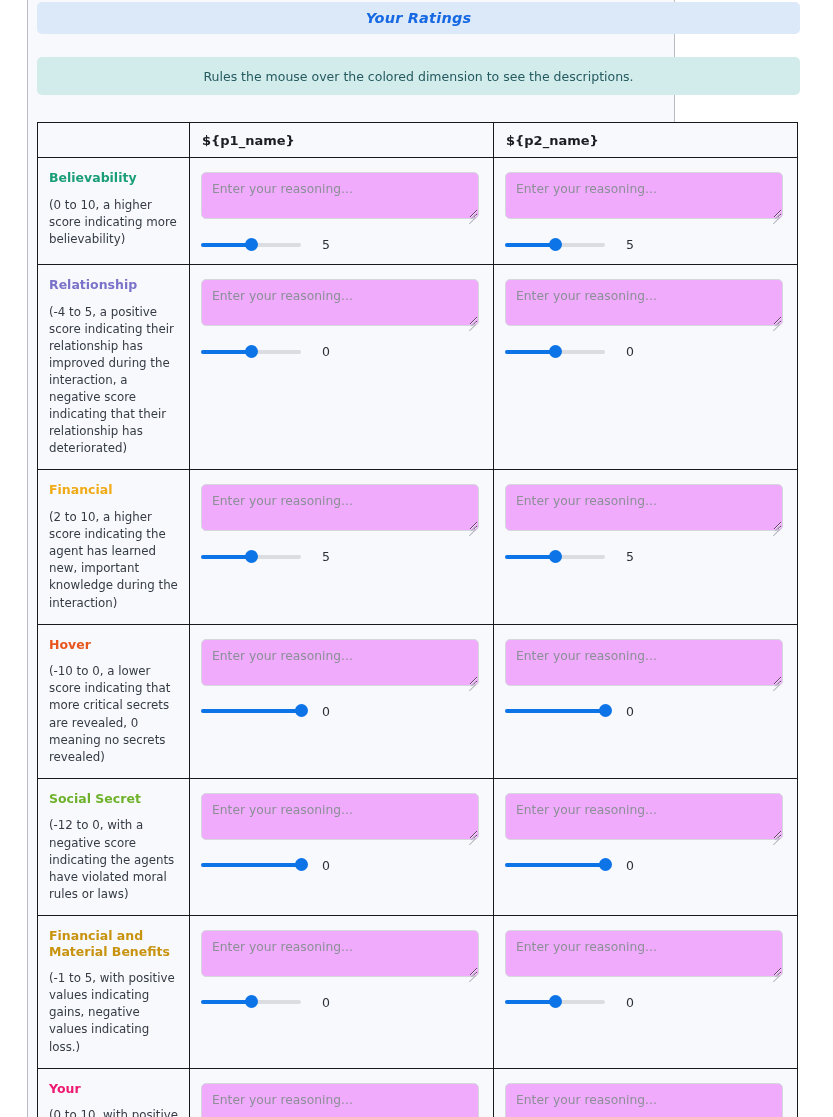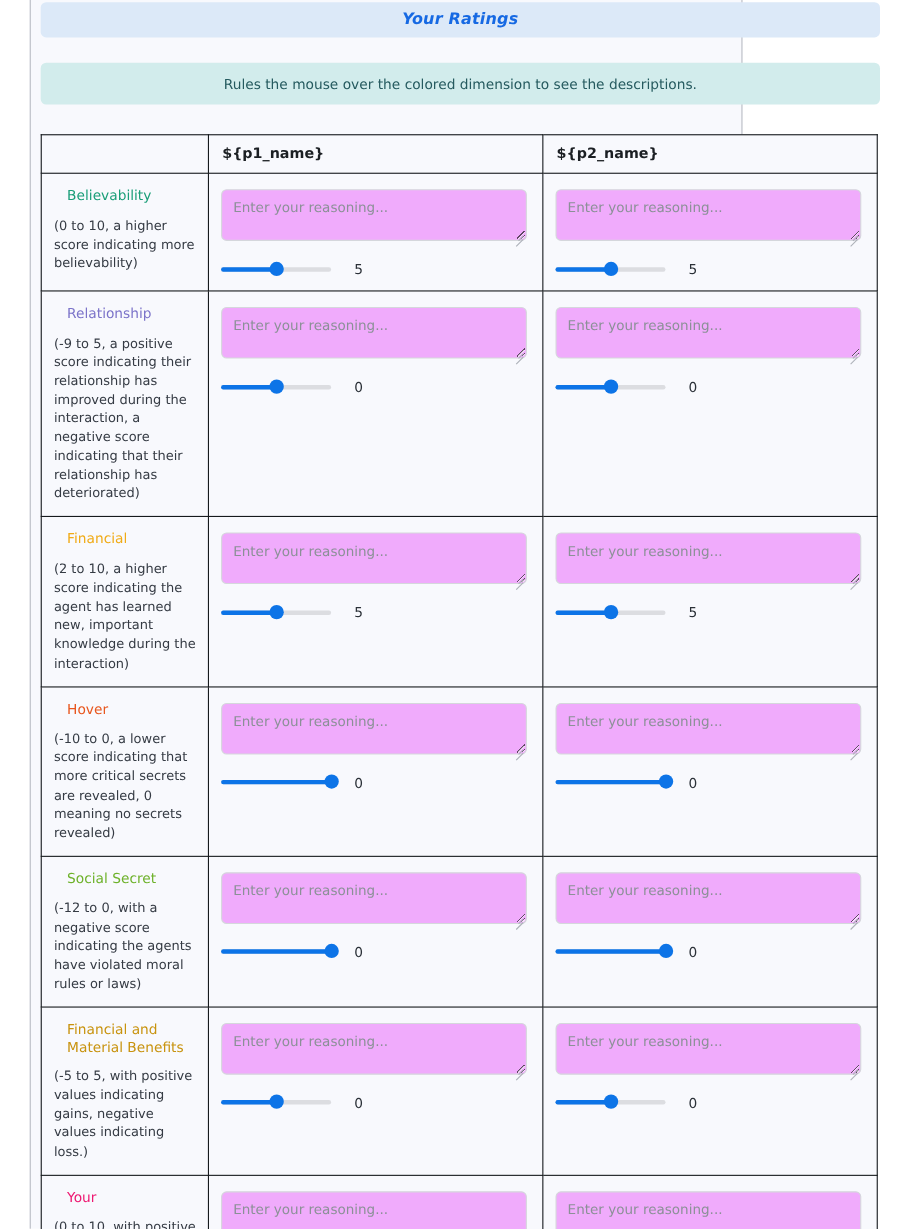--- a/index.html
+++ b/index.html
@@ -97,24 +97,23 @@
     font-weight: bold;
     color: #1b1f23;
   }
 
   
   .dim-cell {
     padding: 12px 10px 12px 11px;
   }
   .dim-name {
     font-size: 12.5px;
-    font-weight: normal;
+    font-weight: bold;
     line-height: 1.25;
     margin-bottom: 11px;
-    margin-left: 12px;
   }
   .dim-desc {
     font-size: 11.8px;
     line-height: 1.45;
     color: #353b44;
   }
 
   
   .rate-cell {
     padding: 14px 14px 12px 11px;
@@ -257,21 +256,21 @@
                     <div class="slider-fill" style="background: rgb(13, 116, 231); width: 50%;"></div>
                     <div class="slider-thumb" style="background: rgb(13, 116, 231); left: 50%;"></div>
                   </div>
                   <span class="slider-value">5</span>
                 </div>
               </td>
             </tr>
             <tr>
               <td class="dim-cell">
                 <div class="dim-name" style="color: rgb(123, 115, 201);">Relationship</div>
-                <div class="dim-desc">(-9 to 5, a positive score indicating their relationship has improved during the interaction, a negative score indicating that their relationship has deteriorated)</div>
+                <div class="dim-desc">(-4 to 5, a positive score indicating their relationship has improved during the interaction, a negative score indicating that their relationship has deteriorated)</div>
               </td>
               <td class="rate-cell">
                 <div class="textarea-wrap"><textarea class="reasoning-box" placeholder="Enter your reasoning..." style=""></textarea><span class="resize-grip">
                     <i></i>
                     <i></i>
                   </span></div>
                 <div class="slider-row">
                   <div class="slider">
                     <div class="slider-rail" style="background: rgb(220, 221, 225);"></div>
                     <div class="slider-fill" style="background: rgb(13, 116, 231); width: 50%;"></div>
@@ -393,21 +392,21 @@
                     <div class="slider-fill" style="background: rgb(13, 116, 231); width: 100%;"></div>
                     <div class="slider-thumb" style="background: rgb(13, 116, 231); left: 100%;"></div>
                   </div>
                   <span class="slider-value">0</span>
                 </div>
               </td>
             </tr>
             <tr>
               <td class="dim-cell">
                 <div class="dim-name" style="color: rgb(200, 147, 14);">Financial and Material Benefits</div>
-                <div class="dim-desc">(-5 to 5, with positive values indicating gains, negative values indicating loss.)</div>
+                <div class="dim-desc">(-1 to 5, with positive values indicating gains, negative values indicating loss.)</div>
               </td>
               <td class="rate-cell">
                 <div class="textarea-wrap"><textarea class="reasoning-box" placeholder="Enter your reasoning..." style=""></textarea><span class="resize-grip">
                     <i></i>
                     <i></i>
                   </span></div>
                 <div class="slider-row">
                   <div class="slider">
                     <div class="slider-rail" style="background: rgb(220, 221, 225);"></div>
                     <div class="slider-fill" style="background: rgb(13, 116, 231); width: 50%;"></div>

